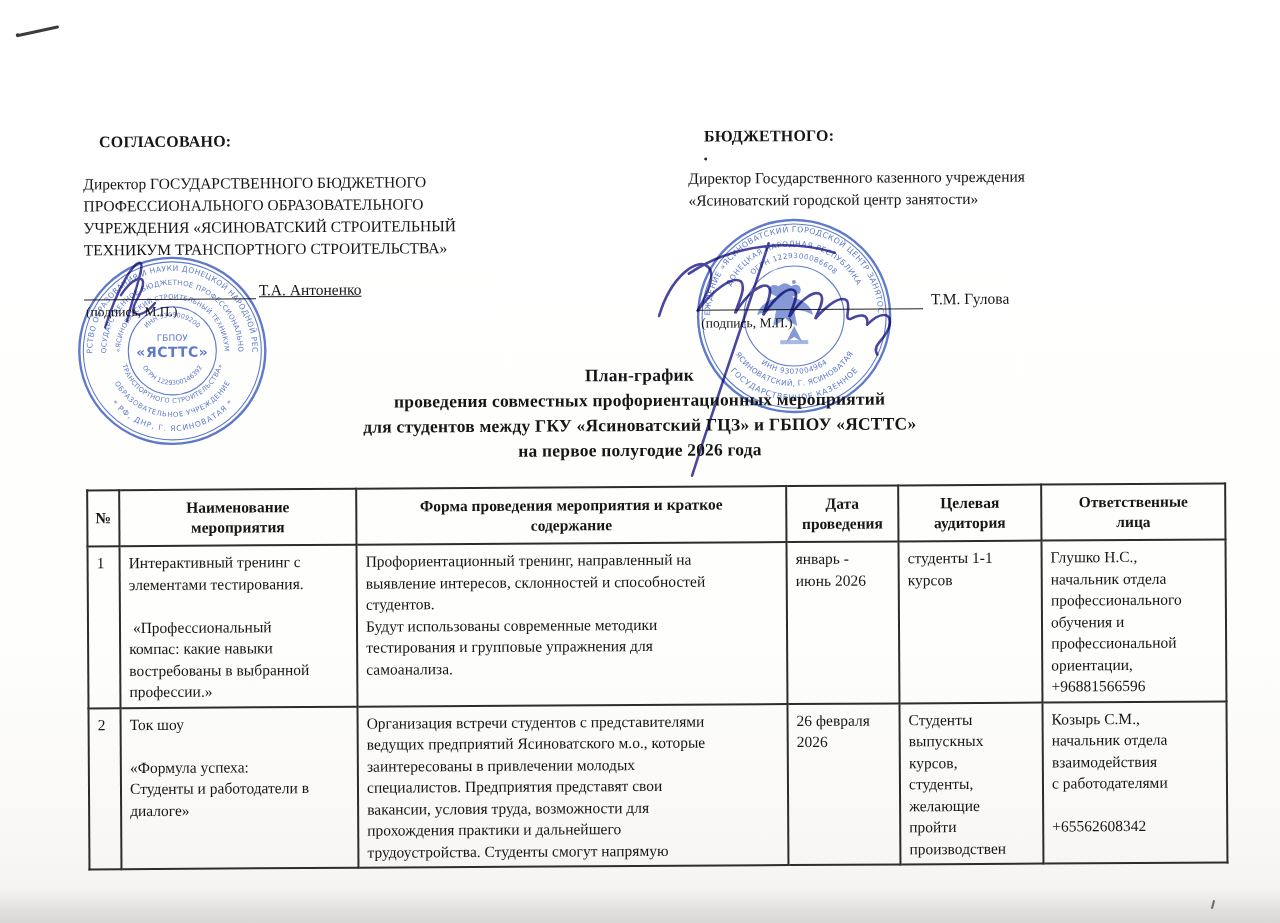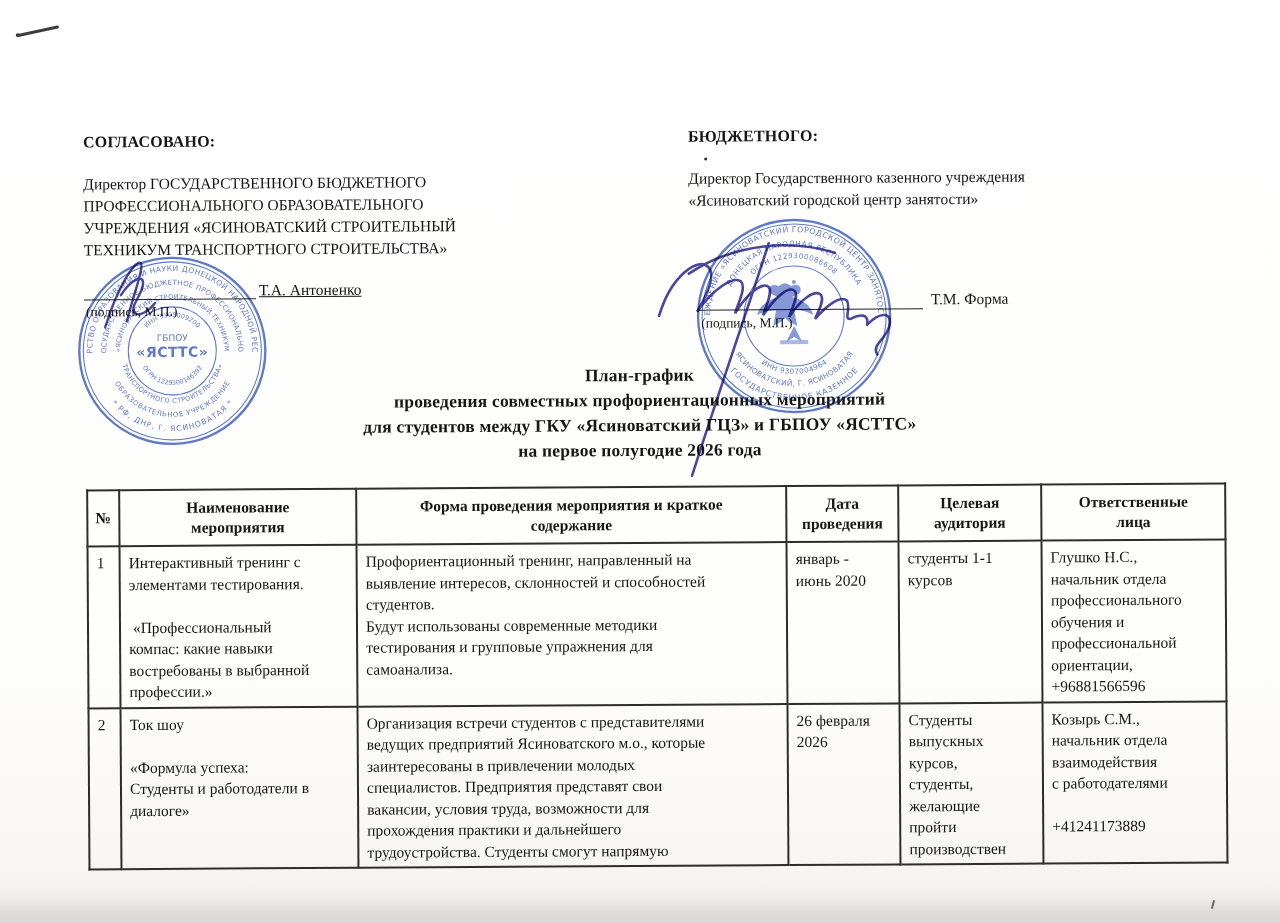--- a/index.html
+++ b/index.html
@@ -13,21 +13,21 @@
     background:linear-gradient(180deg,#ffffff 0%,#fefefd 70%,#f8f7f5 92%,#f2f1ef 100%); }
   .doc { position:absolute; inset:0; transform:rotate(-0.35deg); transform-origin:50% 50%; }
 
   .pen-mark { position:absolute; left:20px; top:26px; width:42px; height:2.6px;
     background:#3c3c40; transform:rotate(-12deg); border-radius:2px; }
   .pen-mark:after { content:""; position:absolute; left:-2px; top:-1px; width:4px; height:4px;
     background:#3c3c40; border-radius:50%; }
   .corner-tick { position:absolute; right:66px; bottom:14px; width:2px; height:9px;
     background:#6a6a66; transform:rotate(14deg); }
 
-  .blk-label { position:absolute; font-weight:bold; font-size:16px; letter-spacing:.2px; }
+  .blk-label { position:absolute; font-weight:bold; font-size:16px; letter-spacing:.2px;margin-left:16px; }
   .blk-body  { position:absolute; font-size:15.5px; line-height:22px; white-space:pre-wrap; }
   .stray-dot { position:absolute; left:706px; top:158px; width:3px; height:3px; background:#2a2a2a; border-radius:50%; }
 
   .sign-line { position:absolute; height:0; border-bottom:1.6px solid #222; }
   .signer    { position:absolute; font-size:15.5px; }
   .sign-cap  { position:absolute; font-size:13.5px; }
 
   .title { position:absolute; left:120px; top:363px; width:1040px; text-align:center;
     font-weight:bold; font-size:17.5px; line-height:25px; white-space:pre-line; letter-spacing:.2px; }
 
@@ -64,21 +64,21 @@
 ТЕХНИКУМ ТРАНСПОРТНОГО СТРОИТЕЛЬСТВА»</div>
     <div class="sign-line" style="left:85px; top:296px; width:172px;"></div>
     <div class="signer" style="left:260px; top:279px;text-decoration:underline;">Т.А. Антоненко</div>
     <div class="sign-cap" style="left:87px; top:301px;">(подпись, М.П.)</div>
 
     <div class="blk-label" style="left:690px; top:128px;">БЮДЖЕТНОГО:</div>
     <div class="stray-dot"></div>
     <div class="blk-body" style="left:690px; top:168px; width:500px;">Директор Государственного казенного учреждения
 «Ясиноватский городской центр занятости»</div>
     <div class="sign-line" style="left:698px; top:310px; width:226px;"></div>
-    <div class="signer" style="left:932px; top:292px;">Т.М. Форма</div>
+    <div class="signer" style="left:932px; top:292px;">Т.М. Гулова</div>
     <div class="sign-cap" style="left:702px; top:316px;">(подпись, М.П.)</div>
 
     <svg class="stamp" style="left:73px; top:248px;" width="200" height="200" viewBox="0 0 200 200">
       <defs>
         <path id="l-r80t" d="M20,100 A80,80 0 1 1 180,100"></path>
         <path id="l-r80b" d="M24.3,126 A80,80 0 0 0 175.7,126"></path>
         <path id="l-r66t" d="M34,100 A66,66 0 1 1 166,100"></path>
         <path id="l-r66b" d="M37.1,120 A66,66 0 0 0 162.9,120"></path>
         <path id="l-r52t" d="M48,100 A52,52 0 1 1 152,100"></path>
         <path id="l-r52b" d="M50.5,116 A52,52 0 0 0 149.5,116"></path>
@@ -189,21 +189,21 @@
 компас: какие навыки
 востребованы в выбранной
 профессии.»</td>
           <td>Профориентационный тренинг, направленный на
 выявление интересов, склонностей и способностей
 студентов.
 Будут использованы современные методики
 тестирования и групповые упражнения для
 самоанализа.</td>
           <td>январь -
-июнь 2020</td>
+июнь 2026</td>
           <td>студенты 1-1
 курсов</td>
           <td>Глушко Н.С.,
 начальник отдела
 профессионального
 обучения и
 профессиональной
 ориентации,
 +96881566596</td>
         </tr>
@@ -228,21 +228,21 @@
 курсов,
 студенты,
 желающие
 пройти
 производствен</td>
           <td>Козырь С.М.,
 начальник отдела
 взаимодействия
 с работодателями
 
-+41241173889</td>
++65562608342</td>
         </tr>
       </tbody>
     </table>
 
   </div>
 
   <div class="scan-band-soft"></div>
   <div class="scan-band"></div>
   <div class="corner-tick"></div>
 </div>

